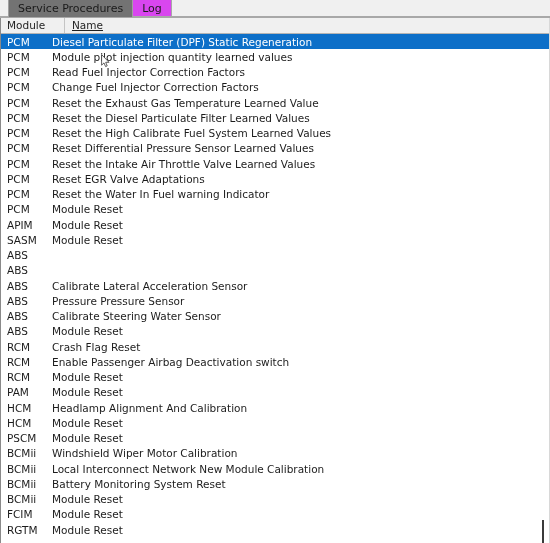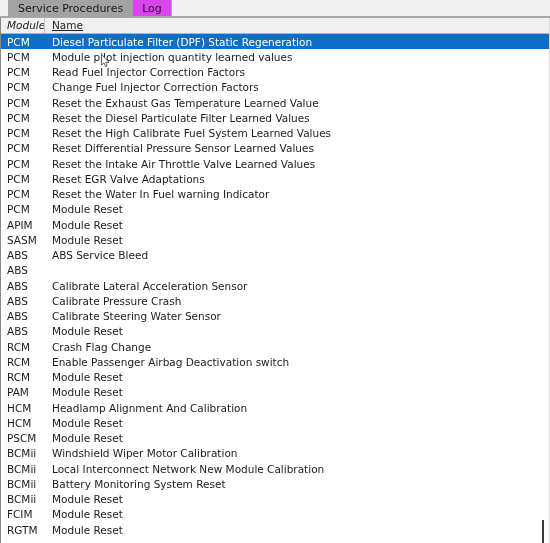--- a/index.html
+++ b/index.html
@@ -44,21 +44,21 @@
     border: 1px solid #a8a8a8;
     border-bottom: none;
     margin-right: -1px;
     white-space: nowrap;
     box-sizing: border-box;
     height: 18px;
     display: flex;
     align-items: center;
   }
   .tab.active {
-    background: #a3a3a3;
+    background: #737373;
     border-color: #a0a0a0;
     z-index: 2;
   }
   .tab.inactive {
     background: #d946ef;
     color: #1a1a1a;
   }
   .tabstrip::after {
     content: "";
     position: absolute;
@@ -93,23 +93,22 @@
     line-height: 15px;
     color: #1f1f1f;
     padding-left: 6px;
     box-sizing: border-box;
     height: 15px;
     overflow: hidden;
     white-space: nowrap;
     background: #f0f0f0;
   }
   .hdr-cell.col-module {
-    width: 44px;
+    width: 64px;
     border-right: 1px solid #c4c4c4;
-    font-style: italic;
   }
   .hdr-cell.col-name {
     flex: 1 1 auto;
     padding-left: 7px;
     text-decoration: underline;
   }
 
   
   .rows {
     position: relative;
@@ -239,44 +238,43 @@
         <div class="row">
           <div class="cell col-module">APIM</div>
           <div class="cell col-name">Module Reset</div>
         </div>
         <div class="row">
           <div class="cell col-module">SASM</div>
           <div class="cell col-name">Module Reset</div>
         </div>
         <div class="row">
           <div class="cell col-module">ABS</div>
-          <div class="cell col-name">ABS Service Bleed</div>
         </div>
         <div class="row">
           <div class="cell col-module">ABS</div>
         </div>
         <div class="row">
           <div class="cell col-module">ABS</div>
           <div class="cell col-name">Calibrate Lateral Acceleration Sensor</div>
         </div>
         <div class="row">
           <div class="cell col-module">ABS</div>
-          <div class="cell col-name">Calibrate Pressure Crash</div>
+          <div class="cell col-name">Pressure Pressure Sensor</div>
         </div>
         <div class="row">
           <div class="cell col-module">ABS</div>
           <div class="cell col-name">Calibrate Steering Water Sensor</div>
         </div>
         <div class="row">
           <div class="cell col-module">ABS</div>
           <div class="cell col-name">Module Reset</div>
         </div>
         <div class="row">
           <div class="cell col-module">RCM</div>
-          <div class="cell col-name">Crash Flag Change</div>
+          <div class="cell col-name">Crash Flag Reset</div>
         </div>
         <div class="row">
           <div class="cell col-module">RCM</div>
           <div class="cell col-name">Enable Passenger Airbag Deactivation switch</div>
         </div>
         <div class="row">
           <div class="cell col-module">RCM</div>
           <div class="cell col-name">Module Reset</div>
         </div>
         <div class="row">

